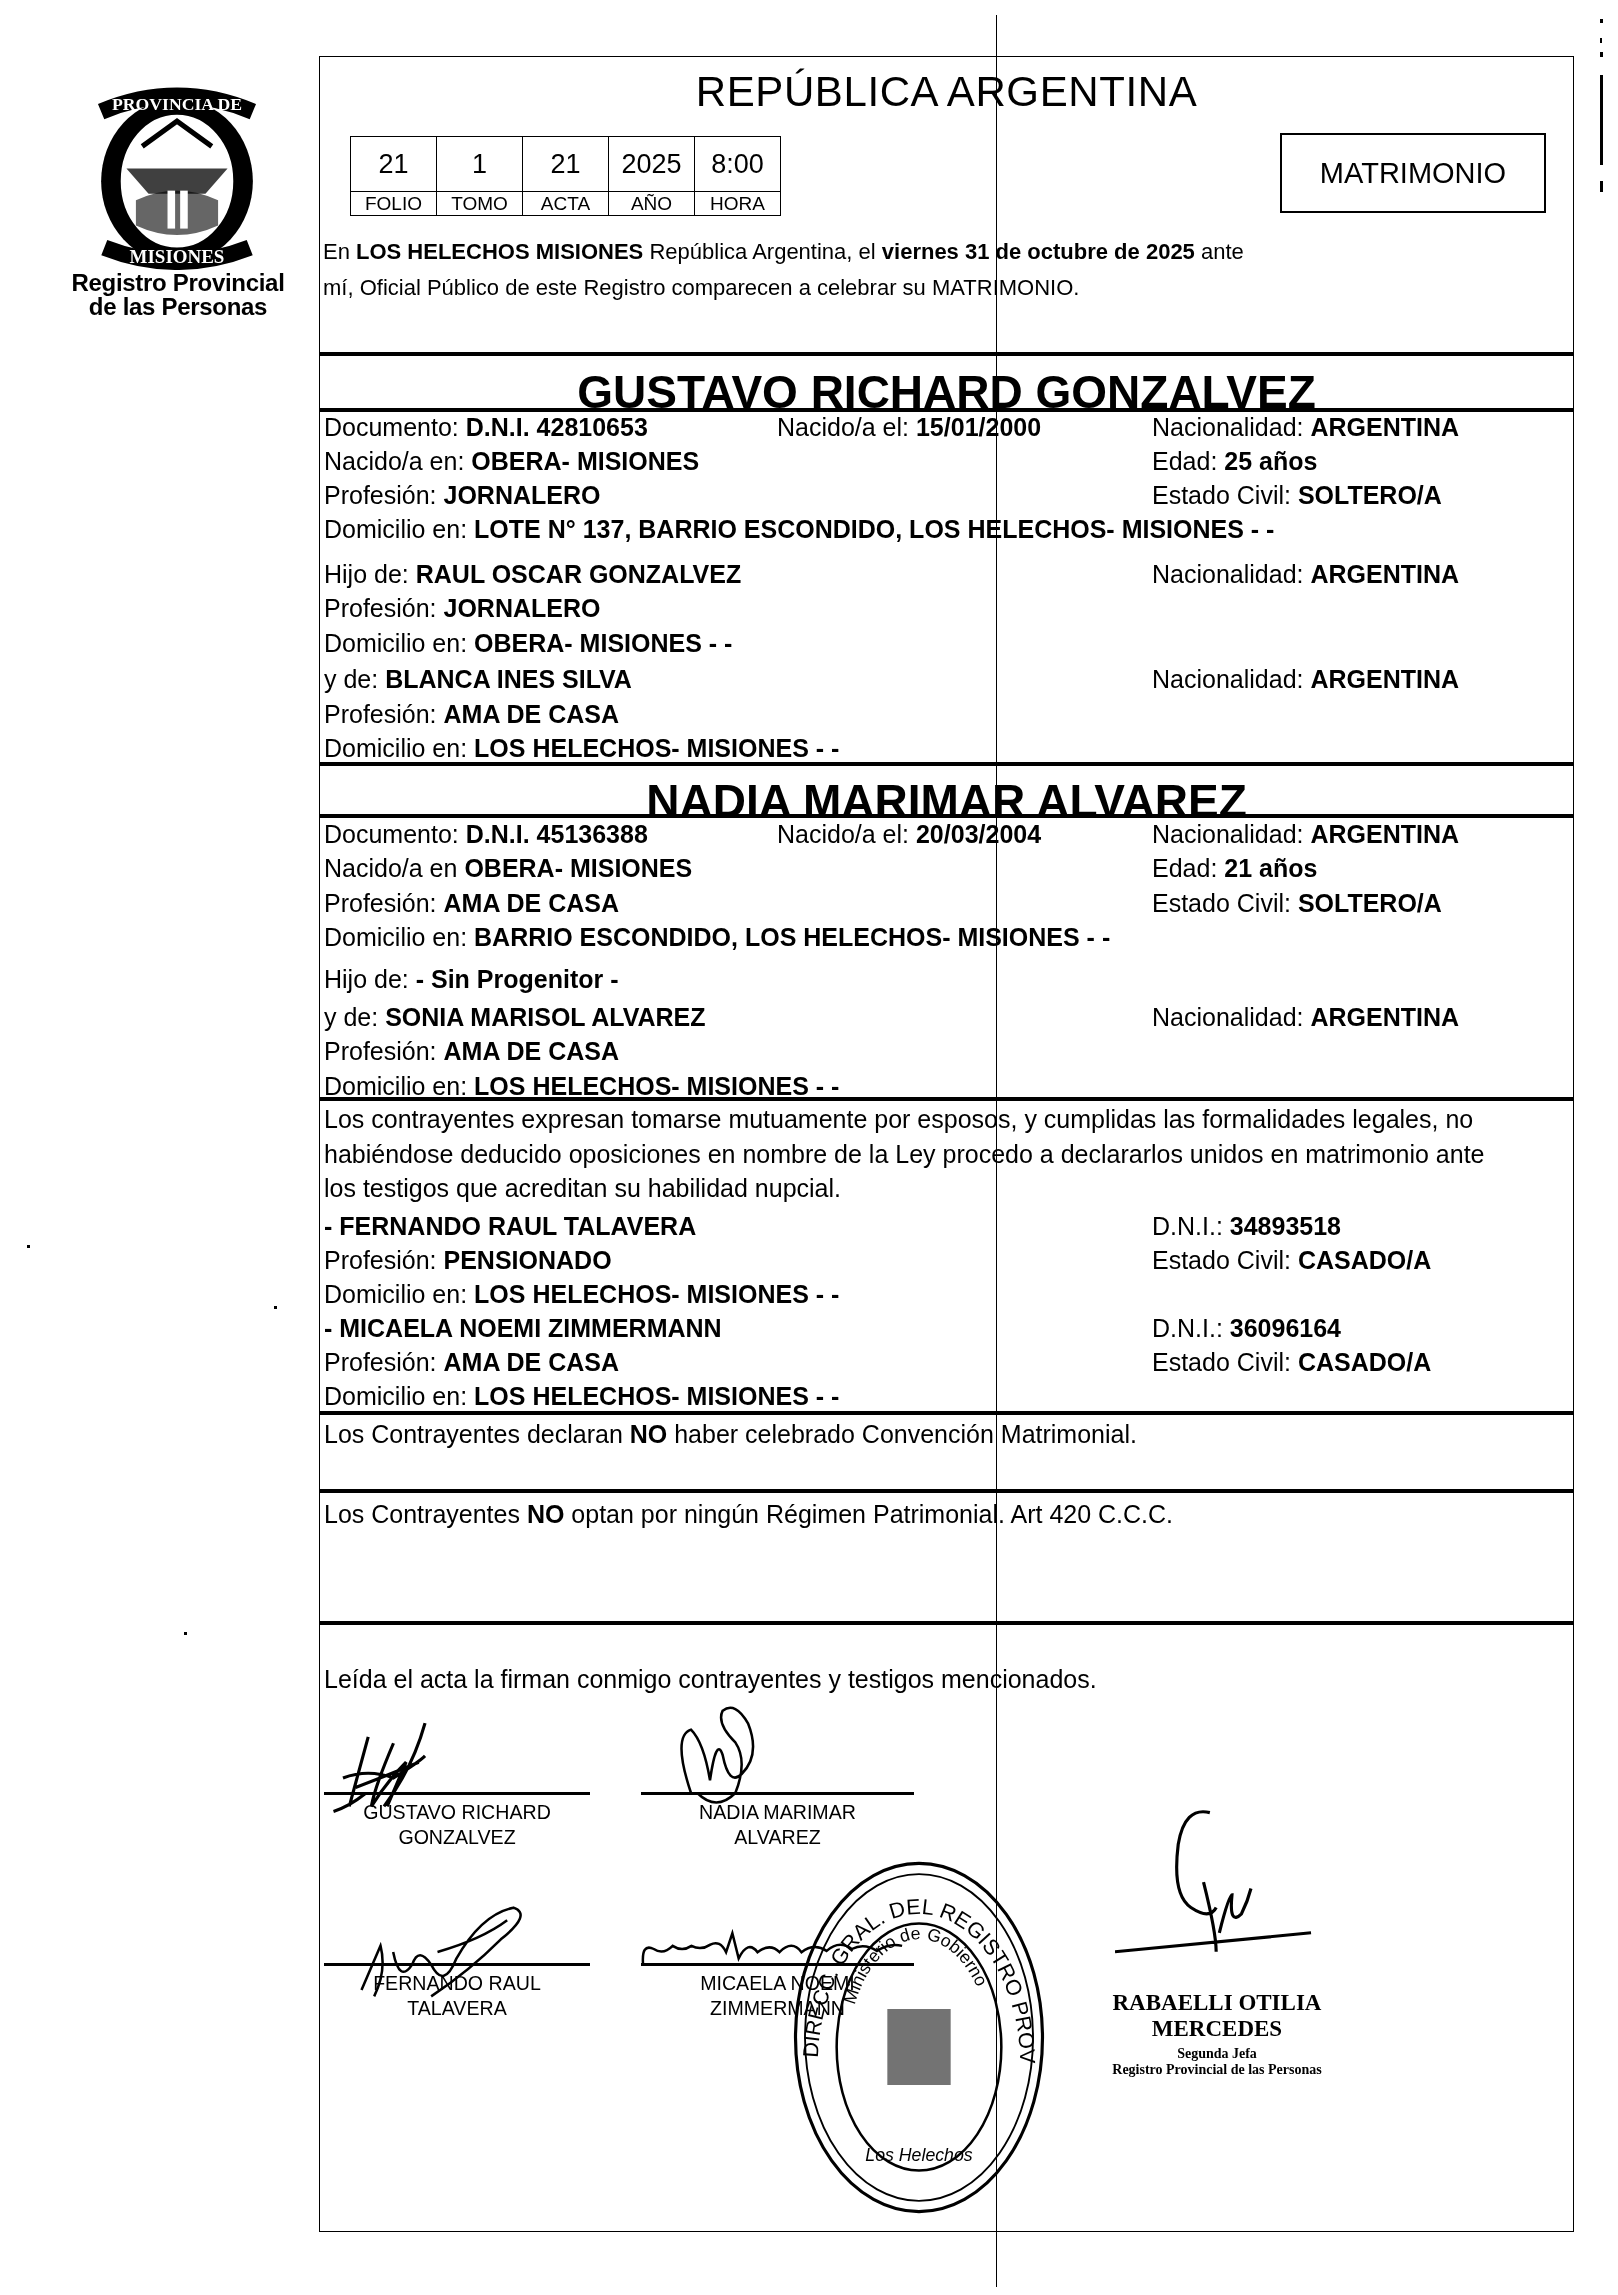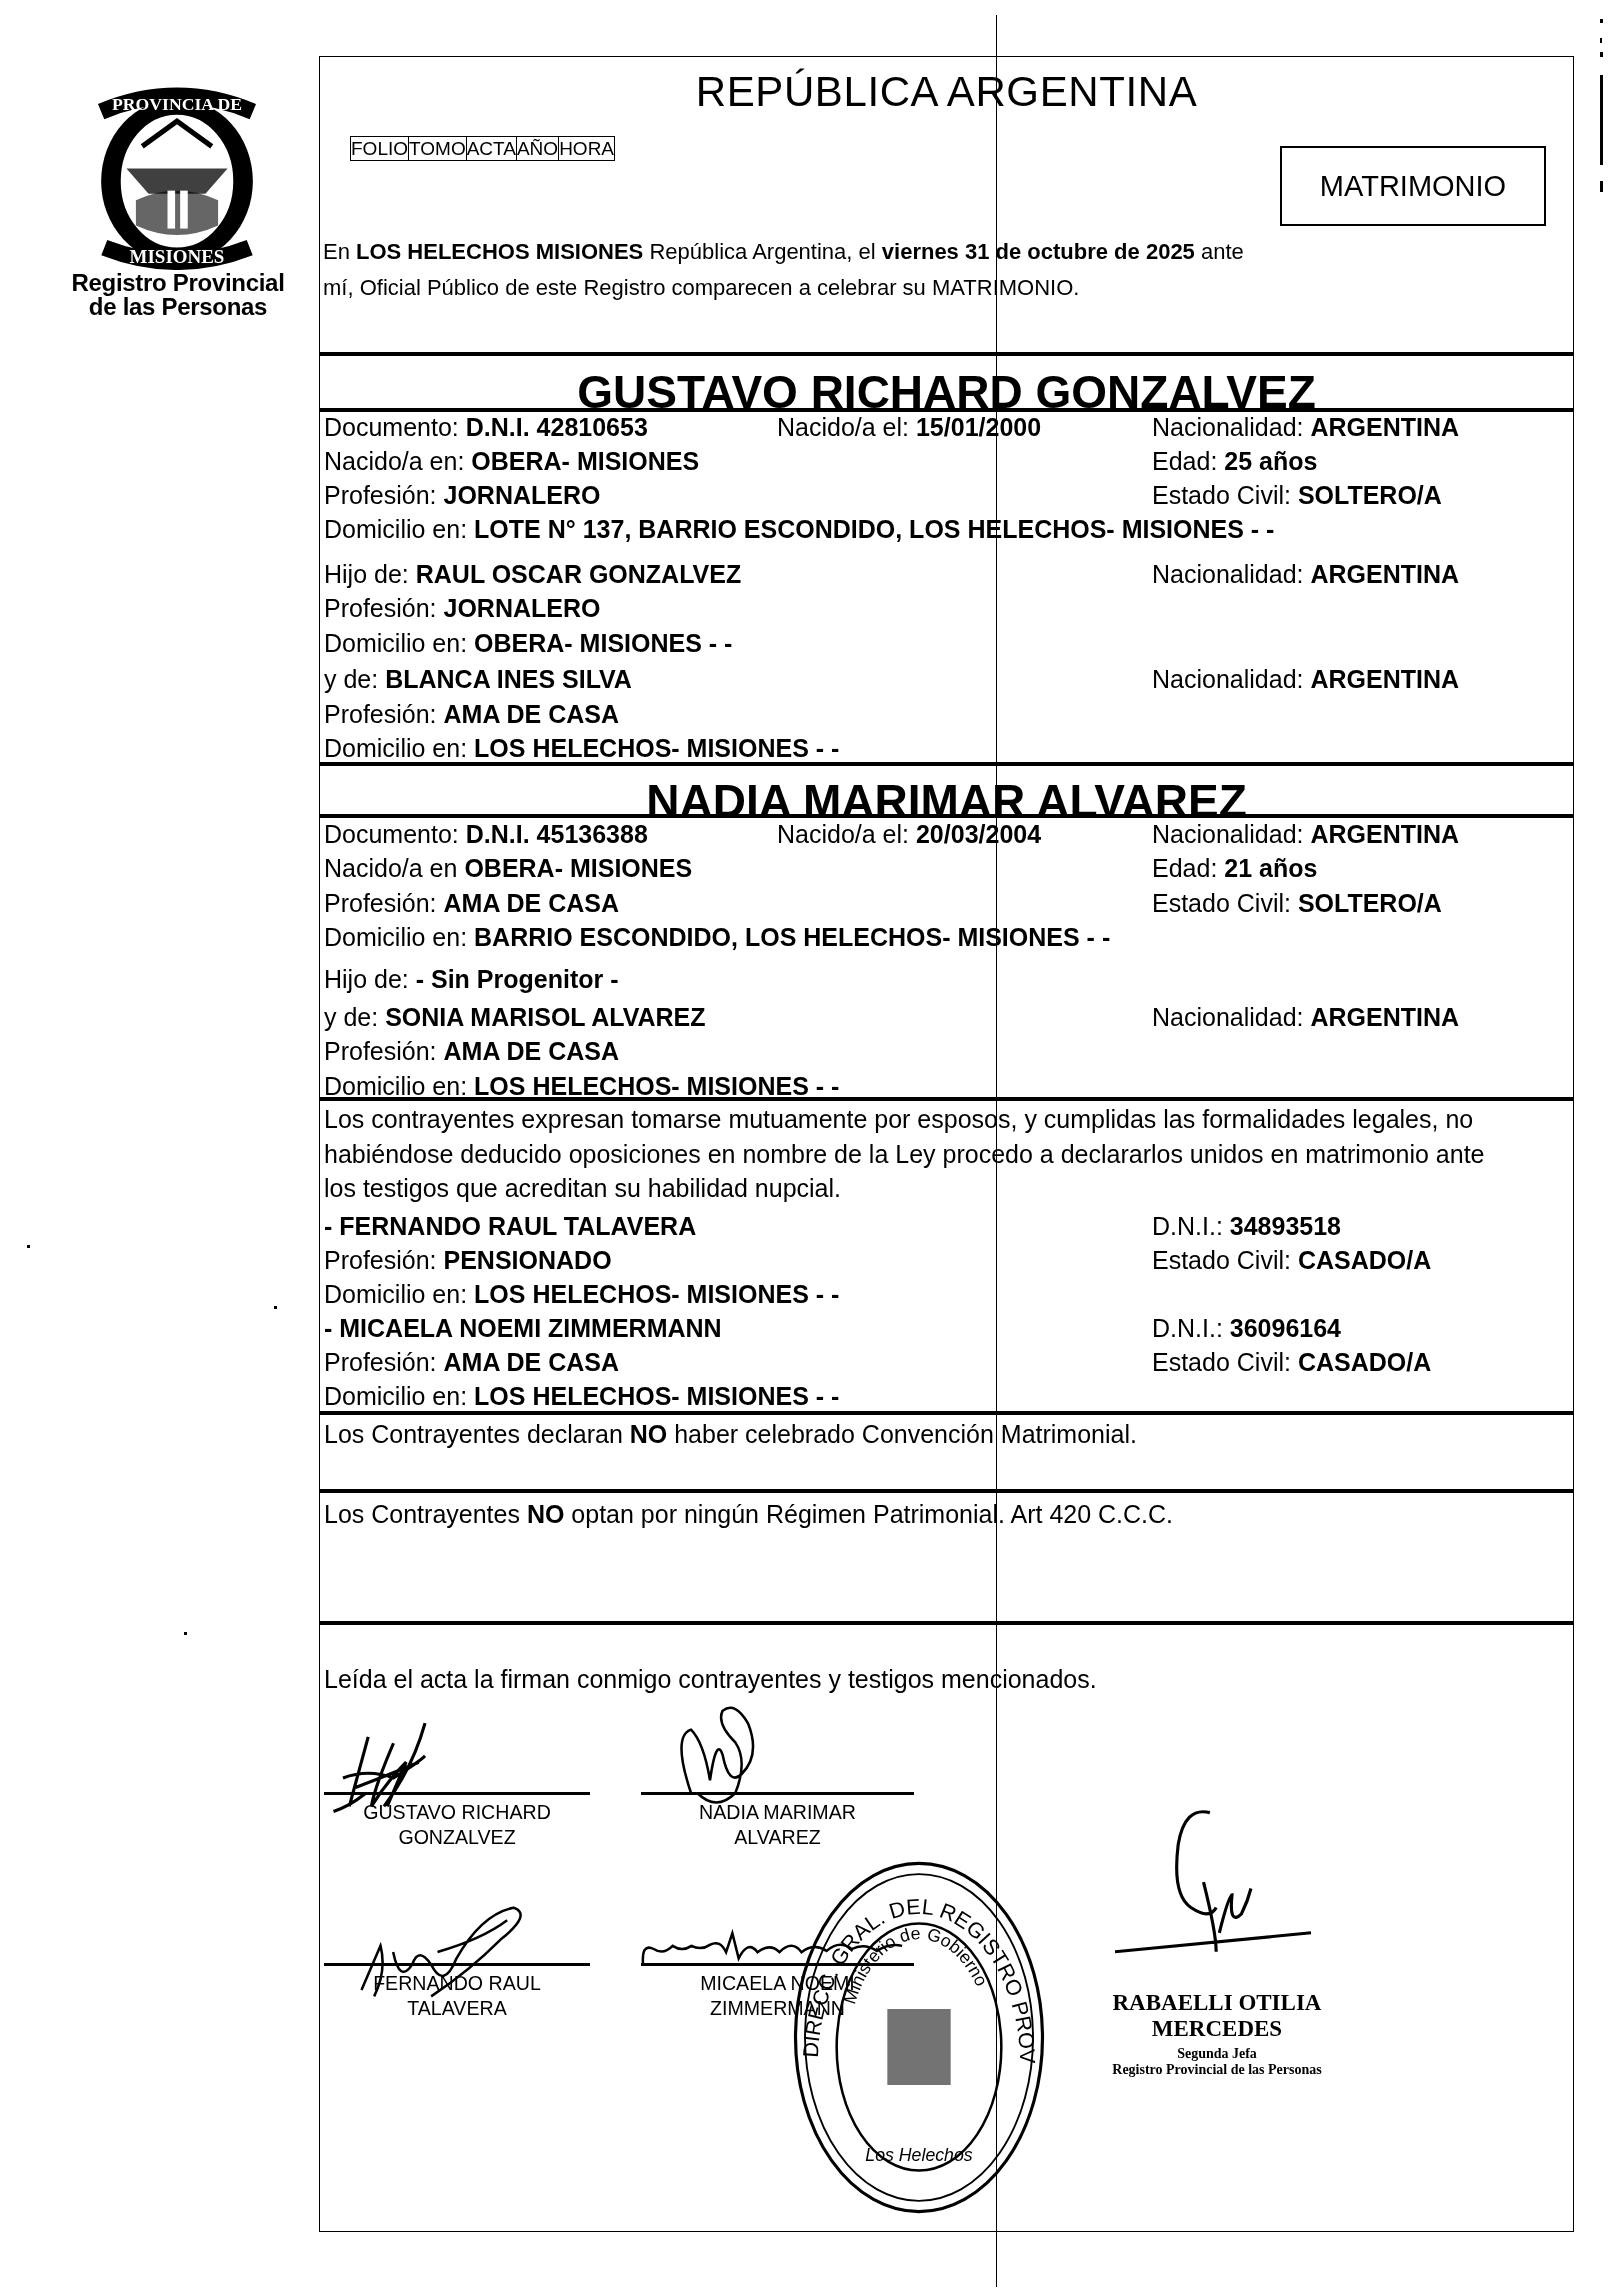--- a/index.html
+++ b/index.html
@@ -12,21 +12,21 @@
   .hline { position:absolute; left:319px; width:1255px; background:#000; }
   .thick { height:3.8px; }
   .scanline { position:absolute; left:996px; top:14.6px; width:1.3px; height:2272px; background:#000; }
   .logo { position:absolute; left:79px; top:86px; width:196px; height:184px; }
   .logo-text { position:absolute; left:51px; width:254px; text-align:center; font-size:24px; font-weight:bold; letter-spacing:-0.3px; }
   .title { position:absolute; left:319px; width:1255px; top:68px; text-align:center; font-size:42px; letter-spacing:0.6px; }
   table.reg { position:absolute; left:350px; top:136px; border-collapse:collapse; }
   table.reg td { border:1.9px solid #000; text-align:center; padding:0; }
   table.reg tr.vals td { height:54px; width:85px; font-size:27px; }
   table.reg tr.labs td { height:23px; font-size:19px; }
-  .type-box { position:absolute; left:1280px; top:146px; width:266px; height:80px; border:2.5px solid #000;
+  .type-box { position:absolute; left:1280px; top:133px; width:266px; height:80px; border:2.5px solid #000;
               box-sizing:border-box; display:flex; align-items:center; justify-content:center; font-size:29px; }
   .para { position:absolute; left:323px; width:1242px; font-size:22px; line-height:35px; white-space:nowrap; }
   .person-name { position:absolute; left:319px; width:1255px; text-align:center; font-weight:bold; font-size:46px; }
   .row { position:absolute; font-size:25px; white-space:nowrap; }
   .c1 { left:324px; } .c2 { left:777px; } .c3 { left:1152px; }
   .sig-line { position:absolute; height:2.5px; background:#000; }
   .sig-name { position:absolute; text-align:center; font-size:19.6px; line-height:25px; }
   .stamp { position:absolute; }
   .official { position:absolute; text-align:center; }
   .margin-mark { position:absolute; background:#000; }
@@ -62,20 +62,27 @@
 </div>
 <div class="logo-text" style="top:269px;">Registro Provincial</div>
 <div class="logo-text" style="top:293px;">de las Personas</div>
 
 <div class="frame"></div>
 
 <div class="title">REPÚBLICA ARGENTINA</div>
 
 <table class="reg">
   <tbody>
+      <tr class="vals">
+    <td>21</td>
+    <td>1</td>
+    <td>21</td>
+    <td>2025</td>
+    <td>8:00</td>
+  </tr>
   <tr class="labs">
     <td>FOLIO</td>
     <td>TOMO</td>
     <td>ACTA</td>
     <td>AÑO</td>
     <td>HORA</td>
   </tr>
 </tbody>
   </table>
 

